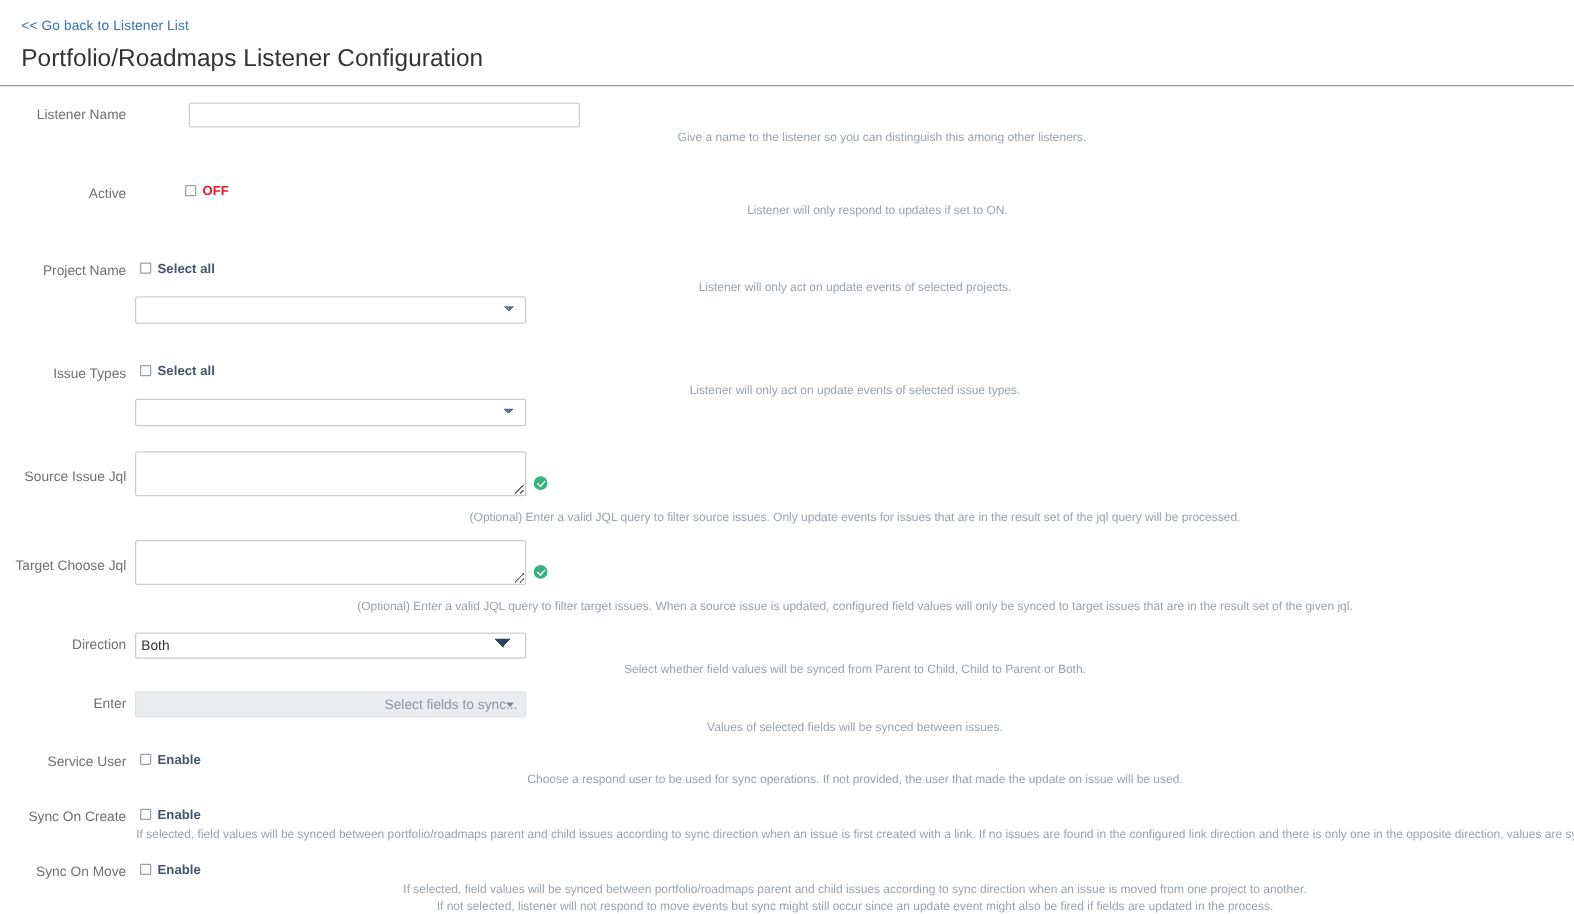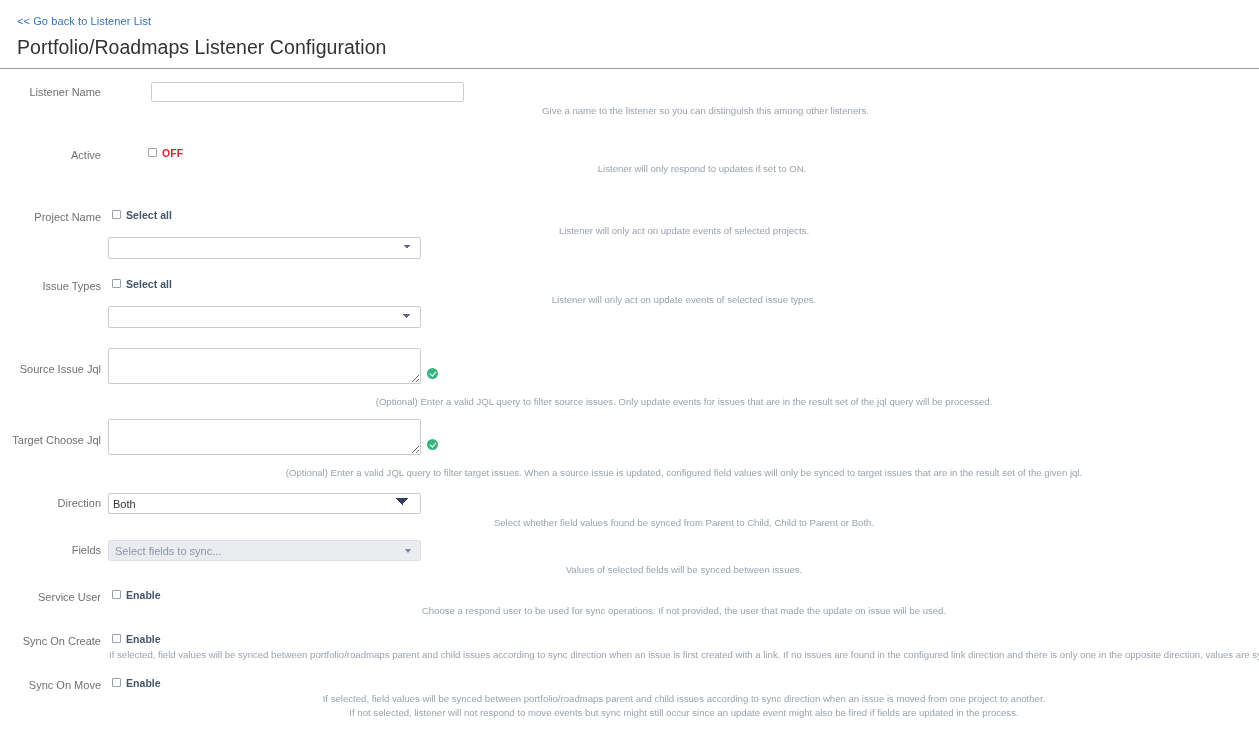--- a/index.html
+++ b/index.html
@@ -150,20 +150,21 @@
     border: 1px solid #dfe1e6;
     border-radius: 2px;
     background: #ebecf0;
     font-size: 11px;
     color: #8b95a5;
     padding: 0 6px;
     display: flex;
     align-items: center;
     position: relative;
     cursor: default;
+    justify-content: flex-end;
   }
   .fields-select .fchev {
     position: absolute;
     right: 9px; top: 50%;
     margin-top: -2px;
     width: 0; height: 0;
     border-left: 3.5px solid transparent;
     border-right: 3.5px solid transparent;
     border-top: 4px solid #7a8699;
   }
@@ -222,21 +223,21 @@
     border: solid #ffffff;
     border-width: 0 1.4px 1.4px 0;
     transform: rotate(42deg);
   }
 
   
   .sp-1 { margin-top: 0px; gap: 43px; }
   .sp-3 { margin-top: 28px; gap: 36px; }
   .sp-4 { margin-top: 32px; }
   .sp-5 { margin-top: 20px; }
-  .sp-6 { margin-top: 17px; }
+  .sp-6 { margin-top: 30px; }
   .sp-7 { margin-top: 14px; }
   .sp-8 { margin-top: 11px; }
 </style>
 </head>
 <body>
 
 <div class="page">
 
   <div class="header">
     <a href="#" class="back-link">&lt;&lt; Go back to Listener List</a>
@@ -316,26 +317,26 @@
     </div>
 
     <div class="row sp-7">
       <div class="label-col">Direction</div>
       <div class="field-col">
         <select class="sel strong">
           <option>Both</option>
           <option>Parent to Child</option>
           <option>Child to Parent</option>
         </select>
-        <div class="desc">Select whether field values found be synced from Parent to Child, Child to Parent or Both.</div>
+        <div class="desc">Select whether field values will be synced from Parent to Child, Child to Parent or Both.</div>
       </div>
     </div>
 
     <div class="row sp-8">
-      <div class="label-col">Fields</div>
+      <div class="label-col">Enter</div>
       <div class="field-col">
         <div class="fields-select">
           <span>Select fields to sync...</span>
           <span class="fchev"></span>
         </div>
         <div class="desc">Values of selected fields will be synced between issues.</div>
       </div>
     </div>
 
     <div class="row sp-8">

